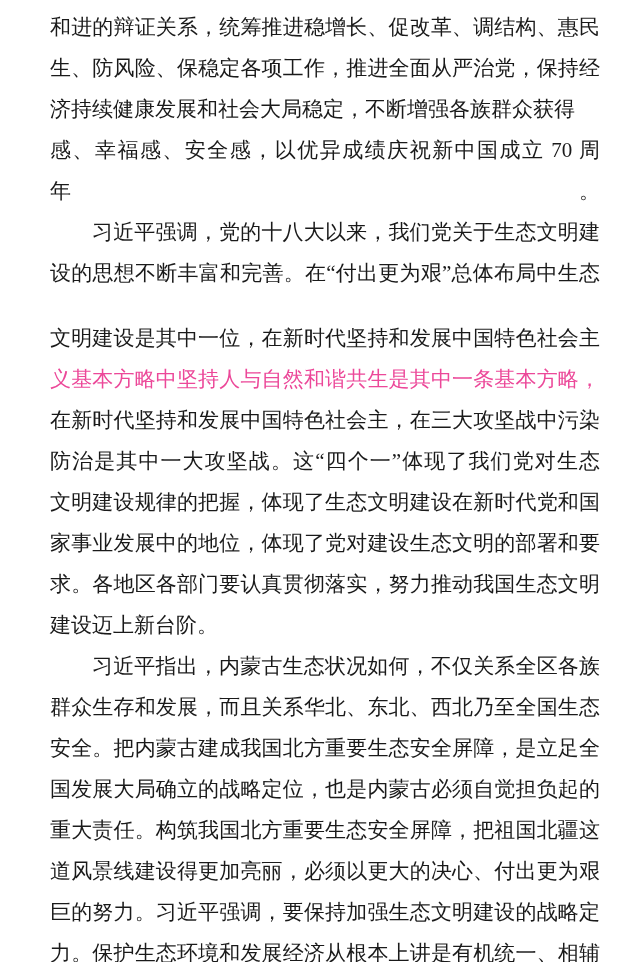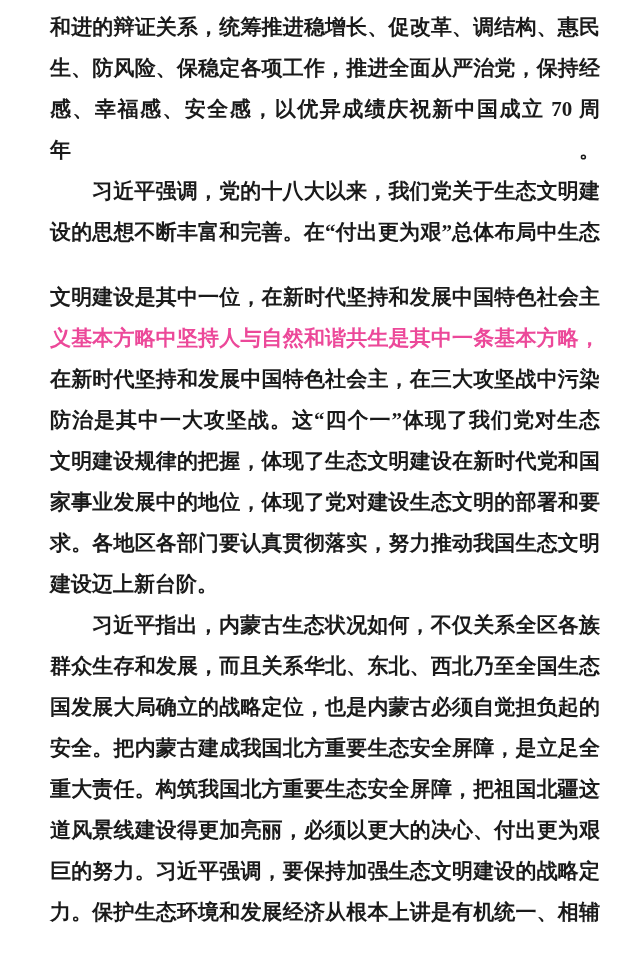--- a/index.html
+++ b/index.html
@@ -13,21 +13,20 @@
     overflow: hidden;
     font-family: "Liberation Serif", "DejaVu Serif", serif;
   }
   .page {
     box-sizing: border-box;
     width: 639px;
     height: 962px;
     padding: 7px 39px 6px 50px;
     background: #ffffff;
     position: relative;
-    font-weight: bold;
   }
   .text-block {
     width: 550px;
   }
   .line {
     font-size: 21px;
     line-height: 41px;
     color: #1a1a1a;
     text-align: justify;
     text-align-last: justify;
@@ -41,34 +40,35 @@
     text-indent: 42px;
   }
 </style>
 </head>
 <body>
 
 <div class="page">
   <div class="text-block" id="text-block">
       <div class="line" style="color: rgb(26, 26, 26);">和进的辩证关系，统筹推进稳增长、促改革、调结构、惠民</div>
       <div class="line" style="color: rgb(26, 26, 26);">生、防风险、保稳定各项工作，推进全面从严治党，保持经</div>
+      <div class="line no-fill" style="color: rgb(26, 26, 26);">济持续健康发展和社会大局稳定，不断增强各族群众获得</div>
       <div class="line" style="color: rgb(26, 26, 26);">感、幸福感、安全感，以优异成绩庆祝新中国成立 70 周年。</div>
       <div class="line indent" style="color: rgb(26, 26, 26);">习近平强调，党的十八大以来，我们党关于生态文明建</div>
       <div class="line" style="color: rgb(26, 26, 26);">设的思想不断丰富和完善。在“付出更为艰”总体布局中生态</div>
       <div class="line" style="color: rgb(26, 26, 26); margin-top: 24px;">文明建设是其中一位，在新时代坚持和发展中国特色社会主</div>
       <div class="line" style="color: #ec4899;">义基本方略中坚持人与自然和谐共生是其中一条基本方略，</div>
       <div class="line" style="color: rgb(26, 26, 26);">在新时代坚持和发展中国特色社会主，在三大攻坚战中污染</div>
       <div class="line" style="color: rgb(26, 26, 26);">防治是其中一大攻坚战。这“四个一”体现了我们党对生态</div>
       <div class="line" style="color: rgb(26, 26, 26);">文明建设规律的把握，体现了生态文明建设在新时代党和国</div>
       <div class="line" style="color: rgb(26, 26, 26);">家事业发展中的地位，体现了党对建设生态文明的部署和要</div>
       <div class="line" style="color: rgb(26, 26, 26);">求。各地区各部门要认真贯彻落实，努力推动我国生态文明</div>
       <div class="line no-fill" style="color: rgb(26, 26, 26);">建设迈上新台阶。</div>
       <div class="line indent" style="color: rgb(26, 26, 26);">习近平指出，内蒙古生态状况如何，不仅关系全区各族</div>
       <div class="line" style="color: rgb(26, 26, 26);">群众生存和发展，而且关系华北、东北、西北乃至全国生态</div>
+      <div class="line" style="color: rgb(26, 26, 26);">安全。把内蒙古建成我国北方重要生态安全屏障，是立足全</div>
       <div class="line" style="color: rgb(26, 26, 26);">国发展大局确立的战略定位，也是内蒙古必须自觉担负起的</div>
-      <div class="line" style="color: rgb(26, 26, 26);">安全。把内蒙古建成我国北方重要生态安全屏障，是立足全</div>
       <div class="line" style="color: rgb(26, 26, 26);">重大责任。构筑我国北方重要生态安全屏障，把祖国北疆这</div>
       <div class="line" style="color: rgb(26, 26, 26);">道风景线建设得更加亮丽，必须以更大的决心、付出更为艰</div>
       <div class="line" style="color: rgb(26, 26, 26);">巨的努力。习近平强调，要保持加强生态文明建设的战略定</div>
       <div class="line" style="color: rgb(26, 26, 26);">力。保护生态环境和发展经济从根本上讲是有机统一、相辅</div>
     </div>
 
 </div>
 
 </body></html>

